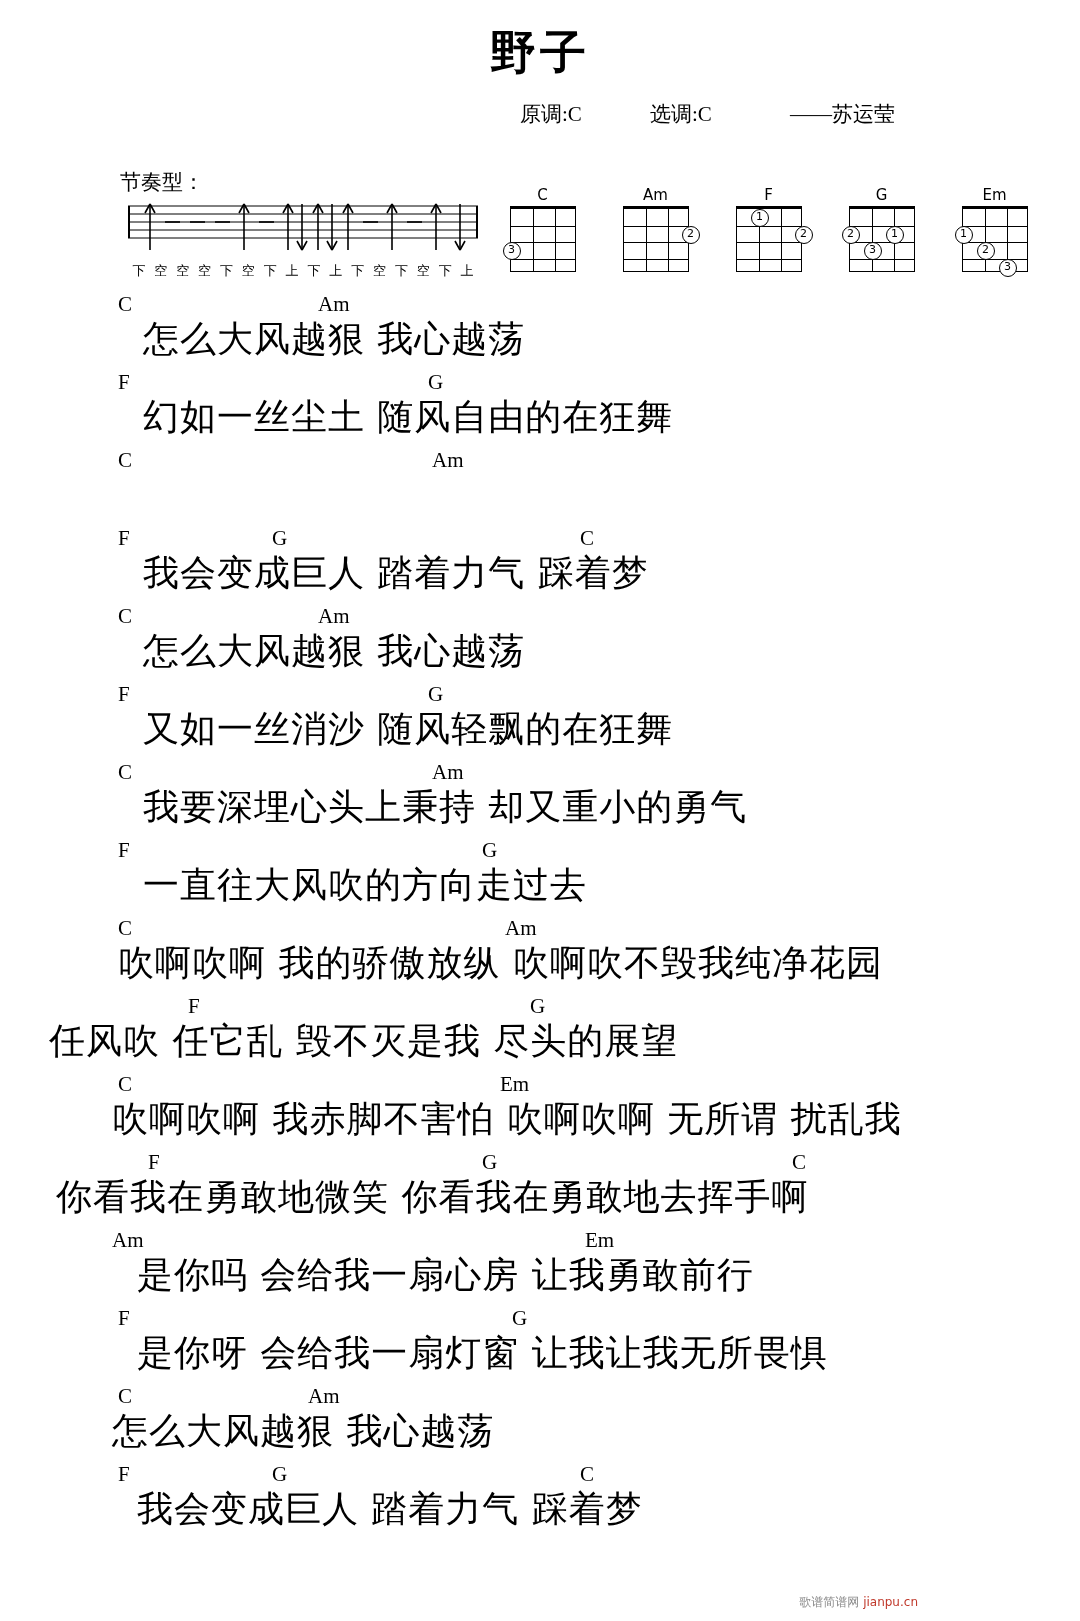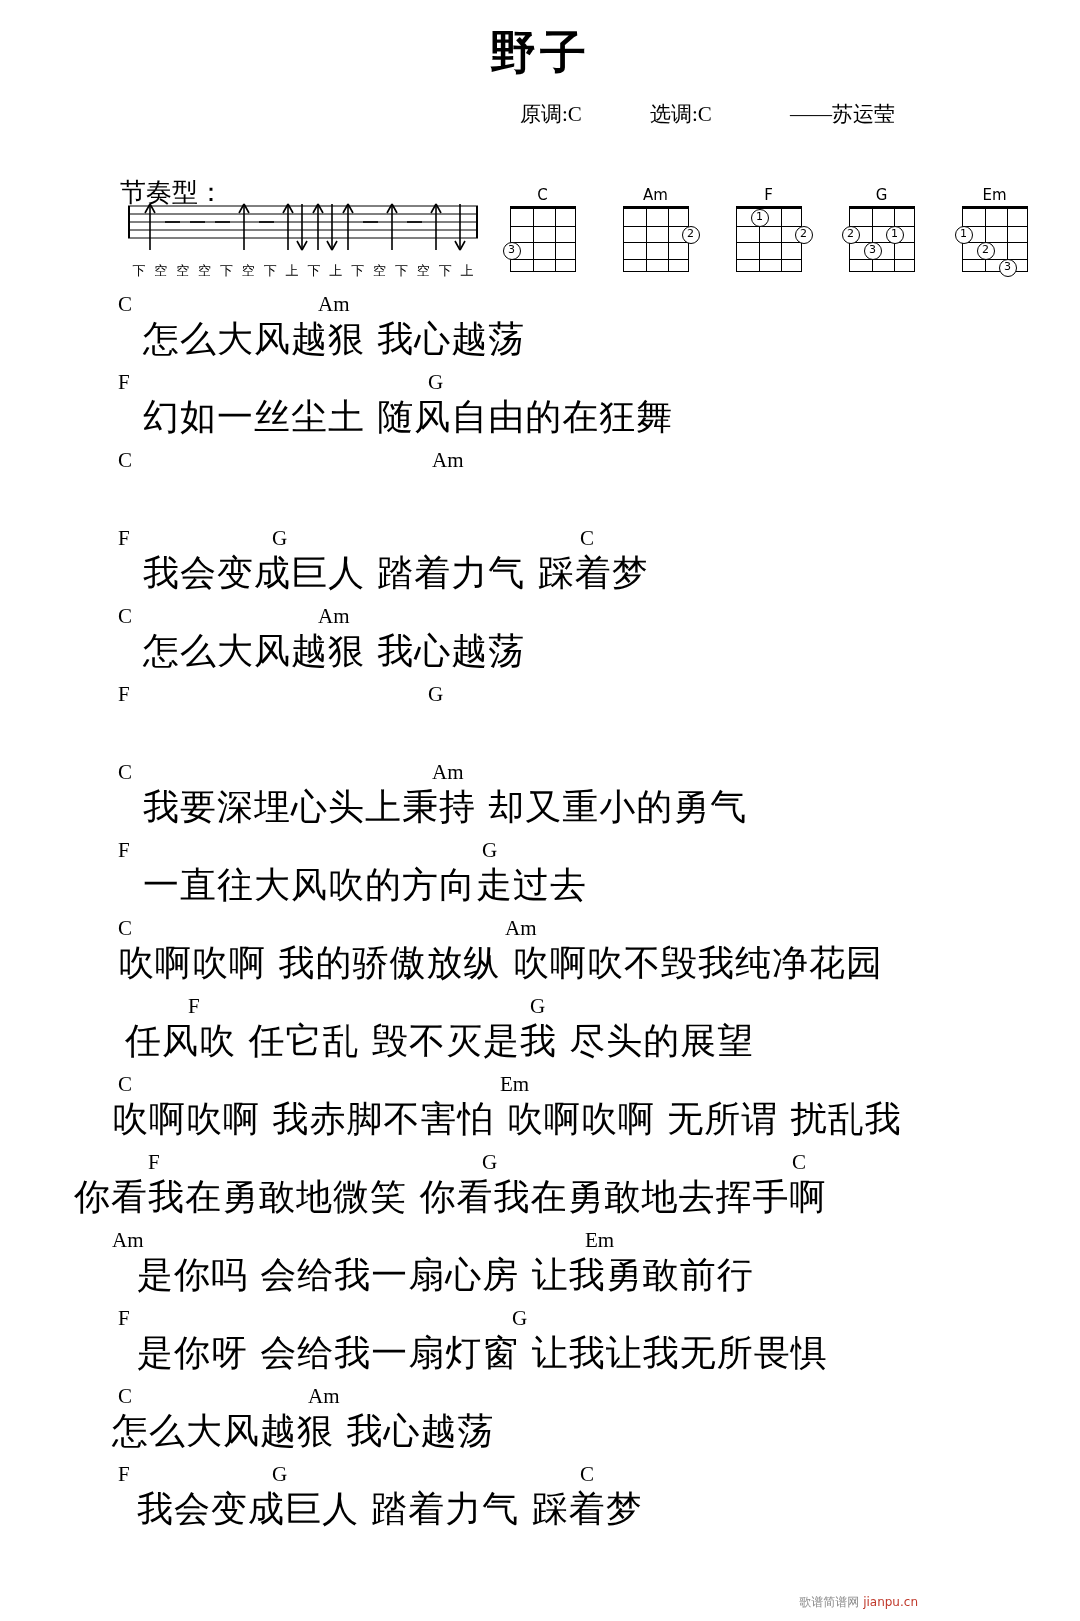--- a/index.html
+++ b/index.html
@@ -42,23 +42,23 @@
     display: flex;
     align-items: baseline;
   }
   .meta-row .m1 { width: 130px; }
   .meta-row .m2 { width: 140px; }
   .meta-row .m3 { }
 
   
   .rhythm-label {
     position: absolute;
-    top: 175px;
+    top: 168px;
     left: 120px;
-    font-size: 26px;
+    font-size: 21px;
     font-family: "DejaVu Sans", sans-serif;
   }
   .rhythm-box {
     position: absolute;
     top: 198px;
     left: 128px;
     width: 350px;
     height: 58px;
   }
   .rhythm-box .stafflines {
@@ -348,20 +348,21 @@
           <span style="left: 118px;">C</span>
           <span style="left: 318px;">Am</span>
         </div>
         <div class="lyricline" style="padding-left: 118px;">  怎么大风越狠 我心越荡</div>
       </div>
       <div class="line-block">
         <div class="chordline">
           <span style="left: 118px;">F</span>
           <span style="left: 428px;">G</span>
         </div>
+        <div class="lyricline" style="padding-left: 118px;">  又如一丝消沙 随风轻飘的在狂舞</div>
       </div>
       <div class="line-block">
         <div class="chordline">
           <span style="left: 118px;">C</span>
           <span style="left: 432px;">Am</span>
         </div>
         <div class="lyricline" style="padding-left: 118px;">  我要深埋心头上秉持 却又重小的勇气</div>
       </div>
       <div class="line-block">
         <div class="chordline">
@@ -375,36 +376,36 @@
           <span style="left: 118px;">C</span>
           <span style="left: 505px;">Am</span>
         </div>
         <div class="lyricline" style="padding-left: 112px; margin-left: 6px;">吹啊吹啊 我的骄傲放纵 吹啊吹不毁我纯净花园</div>
       </div>
       <div class="line-block">
         <div class="chordline">
           <span style="left: 188px;">F</span>
           <span style="left: 530px;">G</span>
         </div>
-        <div class="lyricline" style="padding-left: 112px; margin-left: 13px;">任风吹 任它乱 毁不灭是我 尽头的展望</div>
+        <div class="lyricline" style="padding-left: 49px;">任风吹 任它乱 毁不灭是我 尽头的展望</div>
       </div>
       <div class="line-block">
         <div class="chordline">
           <span style="left: 118px;">C</span>
           <span style="left: 500px;">Em</span>
         </div>
         <div class="lyricline" style="padding-left: 112px;">吹啊吹啊 我赤脚不害怕 吹啊吹啊 无所谓 扰乱我</div>
       </div>
       <div class="line-block">
         <div class="chordline">
           <span style="left: 148px;">F</span>
           <span style="left: 482px;">G</span>
           <span style="left: 792px;">C</span>
         </div>
-        <div class="lyricline" style="padding-left: 74px;">你看我在勇敢地微笑 你看我在勇敢地去挥手啊</div>
+        <div class="lyricline" style="padding-left: 56px;">你看我在勇敢地微笑 你看我在勇敢地去挥手啊</div>
       </div>
       <div class="line-block">
         <div class="chordline">
           <span style="left: 112px;">Am</span>
           <span style="left: 585px;">Em</span>
         </div>
         <div class="lyricline" style="padding-left: 112px;">  是你吗 会给我一扇心房 让我勇敢前行</div>
       </div>
       <div class="line-block">
         <div class="chordline">

